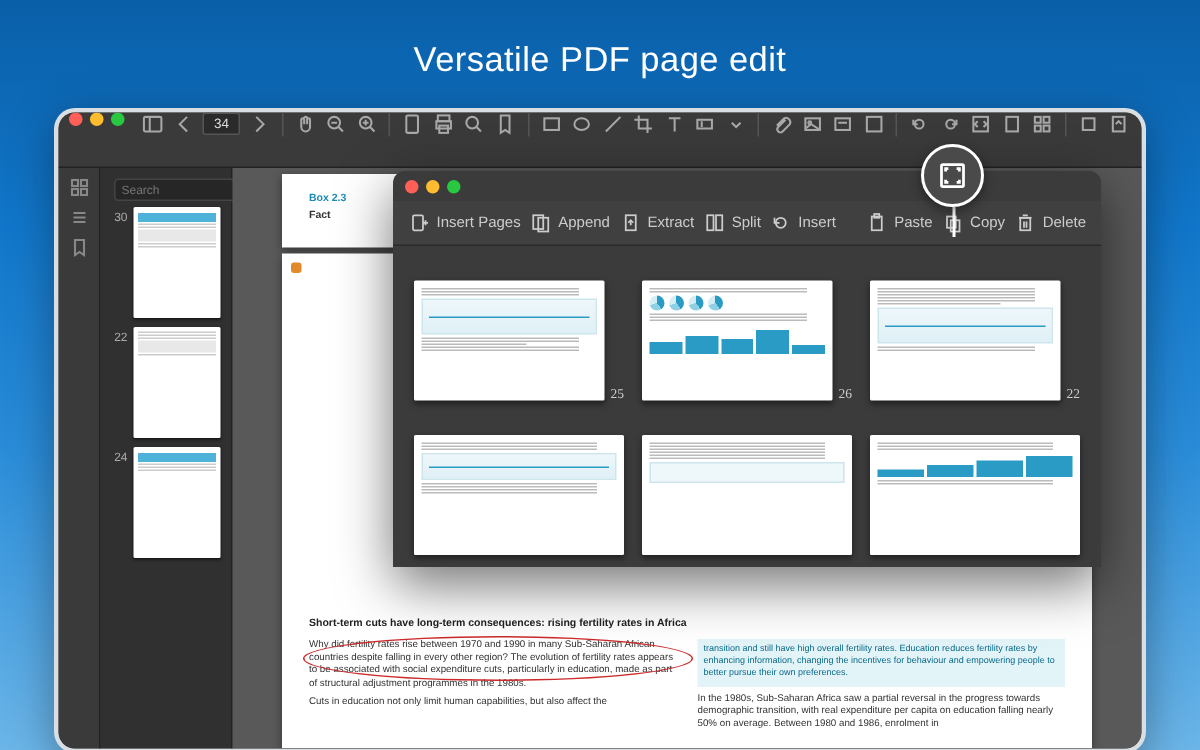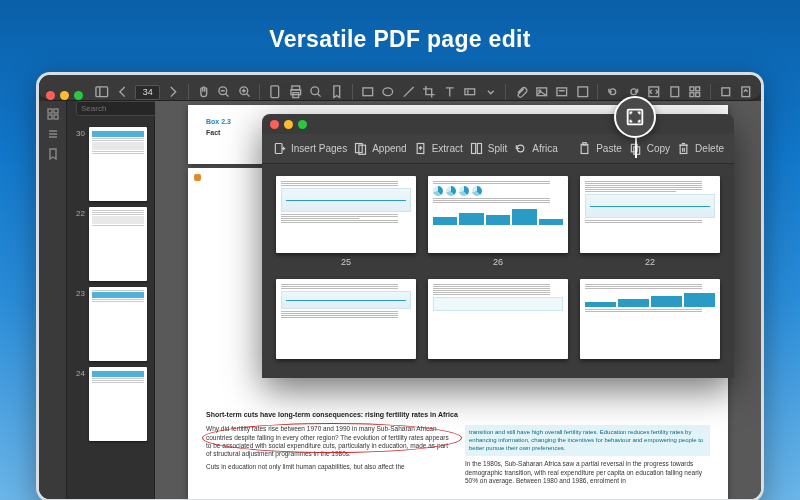--- a/index.html
+++ b/index.html
@@ -7,21 +7,21 @@
     width: 800px; height: 500px;
     background: linear-gradient(180deg, #0a5fa8 0%, #1176c9 30%, #2a8cd8 60%, #6bb5e8 100%);
     font-family: -apple-system, Helvetica, Arial, sans-serif;
     overflow: hidden;
     position: relative;
   }
   .headline {
     text-align: center;
     color: #fff;
     font-size: 23px;
-    font-weight: 700;
+    font-weight: 400;
     padding-top: 26px;
     letter-spacing: 0.3px;
   }
   .device-frame {
     position: absolute;
     top: 72px; left: 36px;
     width: 728px; height: 430px;
     background: #d9dee2;
     border-radius: 14px;
     padding: 3px;
@@ -29,28 +29,27 @@
   }
   .app-window {
     width: 100%; height: 100%;
     background: #2e2e2e;
     border-radius: 11px;
     overflow: hidden;
     display: flex;
     flex-direction: column;
   }
   .main-toolbar {
-    height: 26px;
+    height: 37px;
     background: #3a3a3a;
     display: flex;
-    align-items: flex-end;
+    align-items: flex-start;
     padding: 0 7px;
     gap: 5px;
     border-bottom: 1px solid #222;
-    border-radius: 11px;
   }
   .traffic { display: flex; gap: 5px; margin-right: 6px; }
   .tl { width: 9px; height: 9px; border-radius: 50%; }
   .tl.r { background:#ff5f57; } .tl.y { background:#febc2e; } .tl.g { background:#28c840; }
   .tb-btn {
     width: 16px; height: 16px;
     display: flex; align-items: center; justify-content: center;
   }
   .tb-btn svg { stroke:#a8a8a8; fill:none; stroke-width:1.4; }
   .page-num-box {
@@ -72,21 +71,21 @@
     border-right:1px solid #222;
   }
   .side-strip .s-icn { width:14px;height:14px; }
   .side-strip .s-icn svg{stroke:#888;fill:none;stroke-width:1.4;}
   .thumb-panel {
     width: 88px; background:#303030;
     display:flex; flex-direction:column;
     border-right:1px solid #222;
   }
   .search-row {
-    height:22px; display:flex; align-items:flex-start; padding:0 5px; gap:4px;
+    height:22px; display:flex; align-items:flex-end; padding:0 5px; gap:4px;
   }
   .search-row svg{stroke:#888;fill:none;stroke-width:1.5;width:11px;height:11px;}
   .search-input {
     flex:1; background:#262626; border:1px solid #444; border-radius:3px;
     height:15px; font-size:8px; color:#aaa; padding:0 4px;
   }
   .thumbs { flex:1; overflow:hidden; padding:4px 6px; }
   .thumb-item { display:flex; align-items:flex-start; gap:4px; margin-bottom:6px; }
   .thumb-item .pn { color:#aaa; font-size:8px; width:12px; text-align:right; padding-top:2px;}
   .thumb-pg {
@@ -140,21 +139,21 @@
   .pe-btn { display:flex; align-items:center; gap:4px; color:#ccc; font-size:10px; cursor:pointer;}
   .pe-btn svg { stroke:#ccc; fill:none; stroke-width:1.4; width:15px; height:15px;}
   .pe-spacer { flex:1; }
   .pe-grid {
     flex:1; background:#3b3b3b;
     display:grid; grid-template-columns:repeat(3,1fr);
     grid-template-rows:1fr 1fr;
     gap:12px; padding:12px 14px 8px;
     overflow:hidden;
   }
-  .pe-cell { display:flex; flex-direction:column; align-items:center; gap:4px;}
+  .pe-cell { display:flex; flex-direction:row; align-items:flex-end; gap:4px;font-family:Liberation Serif, serif;}
   .pe-page {
     width:100%; height:88%;
     background:#fff; border-radius:1px;
     box-shadow:0 2px 4px rgba(0,0,0,0.5);
     padding:5px; overflow:hidden;
     position:relative;
   }
   .pe-num { color:#ccc; font-size:9px; }
   .callout {
     position:absolute; top:-18px; right:78px;
@@ -399,29 +398,20 @@
                 <div class="mini-line"></div>
               </div>
           </div>
           <div class="thumb-item">
             <div class="pn">22</div>
             <div class="thumb-pg">
                 <div class="mini-line"></div>
                 <div class="mini-line"></div>
                 <div class="mini-line"></div>
                 <div class="mini-block"></div>
-                <div class="mini-line"></div>
-              </div>
-          </div>
-          <div class="thumb-item">
-            <div class="pn">23</div>
-            <div class="thumb-pg">
-                <div class="mini-line"></div>
-                <div class="mini-accent"></div>
-                <div class="mini-line"></div>
                 <div class="mini-line"></div>
               </div>
           </div>
           <div class="thumb-item">
             <div class="pn">24</div>
             <div class="thumb-pg">
                 <div class="mini-accent"></div>
                 <div class="mini-line"></div>
                 <div class="mini-line"></div>
                 <div class="mini-line"></div>
@@ -504,21 +494,21 @@
           <rect x="3" y="3" width="5" height="12"></rect>
           <rect x="10" y="3" width="5" height="12"></rect>
         </svg>
       <span>Split</span>
     </div>
     <div class="pe-btn">
       <svg viewBox="0 0 18 18">
           <path d="M5 9a4 4 0 108 0 4 4 0 00-8 0z"></path>
           <polyline points="4,5 4,9 8,9"></polyline>
         </svg>
-      <span>Africa</span>
+      <span>Insert</span>
     </div>
     <div class="pe-spacer"></div>
     <div class="pe-btn">
       <svg viewBox="0 0 18 18">
           <rect x="5" y="4" width="8" height="11"></rect>
           <rect x="7" y="2" width="4" height="3"></rect>
         </svg>
       <span>Paste</span>
     </div>
     <div class="pe-btn">

